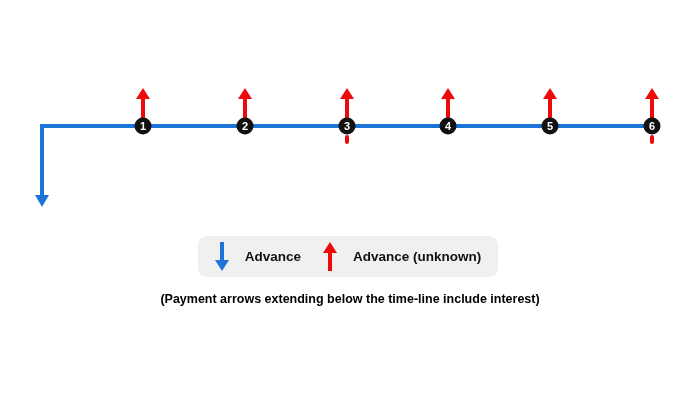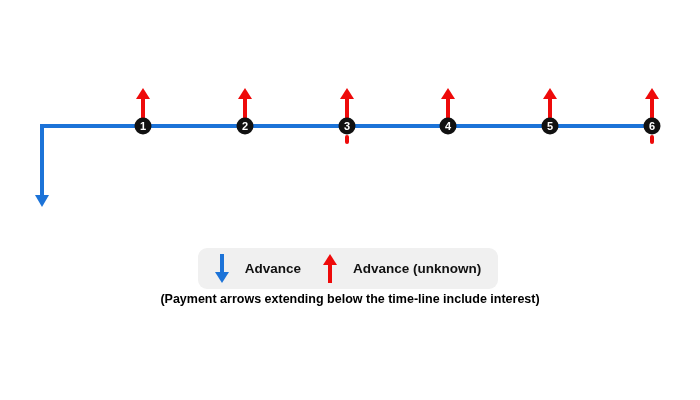--- a/index.html
+++ b/index.html
@@ -48,21 +48,21 @@
     border-bottom:11px solid var(--red);
   }
   .arrow-shaft-v{width:4px;height:19px;background:var(--red);}
   .interest-stub{
     position:absolute;width:4px;height:9px;background:var(--red);
     border-radius:2px;transform:translateX(-50%);
   }
 
   
   .legend-box{
-    position:absolute;left:198px;top:248px;width:300px;height:41px;
+    position:absolute;left:198px;top:236px;width:300px;height:41px;
     background:var(--legend-bg);border-radius:9px;
     display:flex;align-items:center;justify-content:center;gap:22px;
     box-sizing:border-box;
   }
   .legend-item{display:flex;align-items:center;gap:16px;}
   .legend-label{font-size:13.5px;font-weight:700;color:#111111;white-space:nowrap;}
   .mini-arrow{display:flex;flex-direction:column;align-items:center;width:14px;}
   .mini-arrow .head-down{
     width:0;height:0;
     border-left:7px solid transparent;border-right:7px solid transparent;

